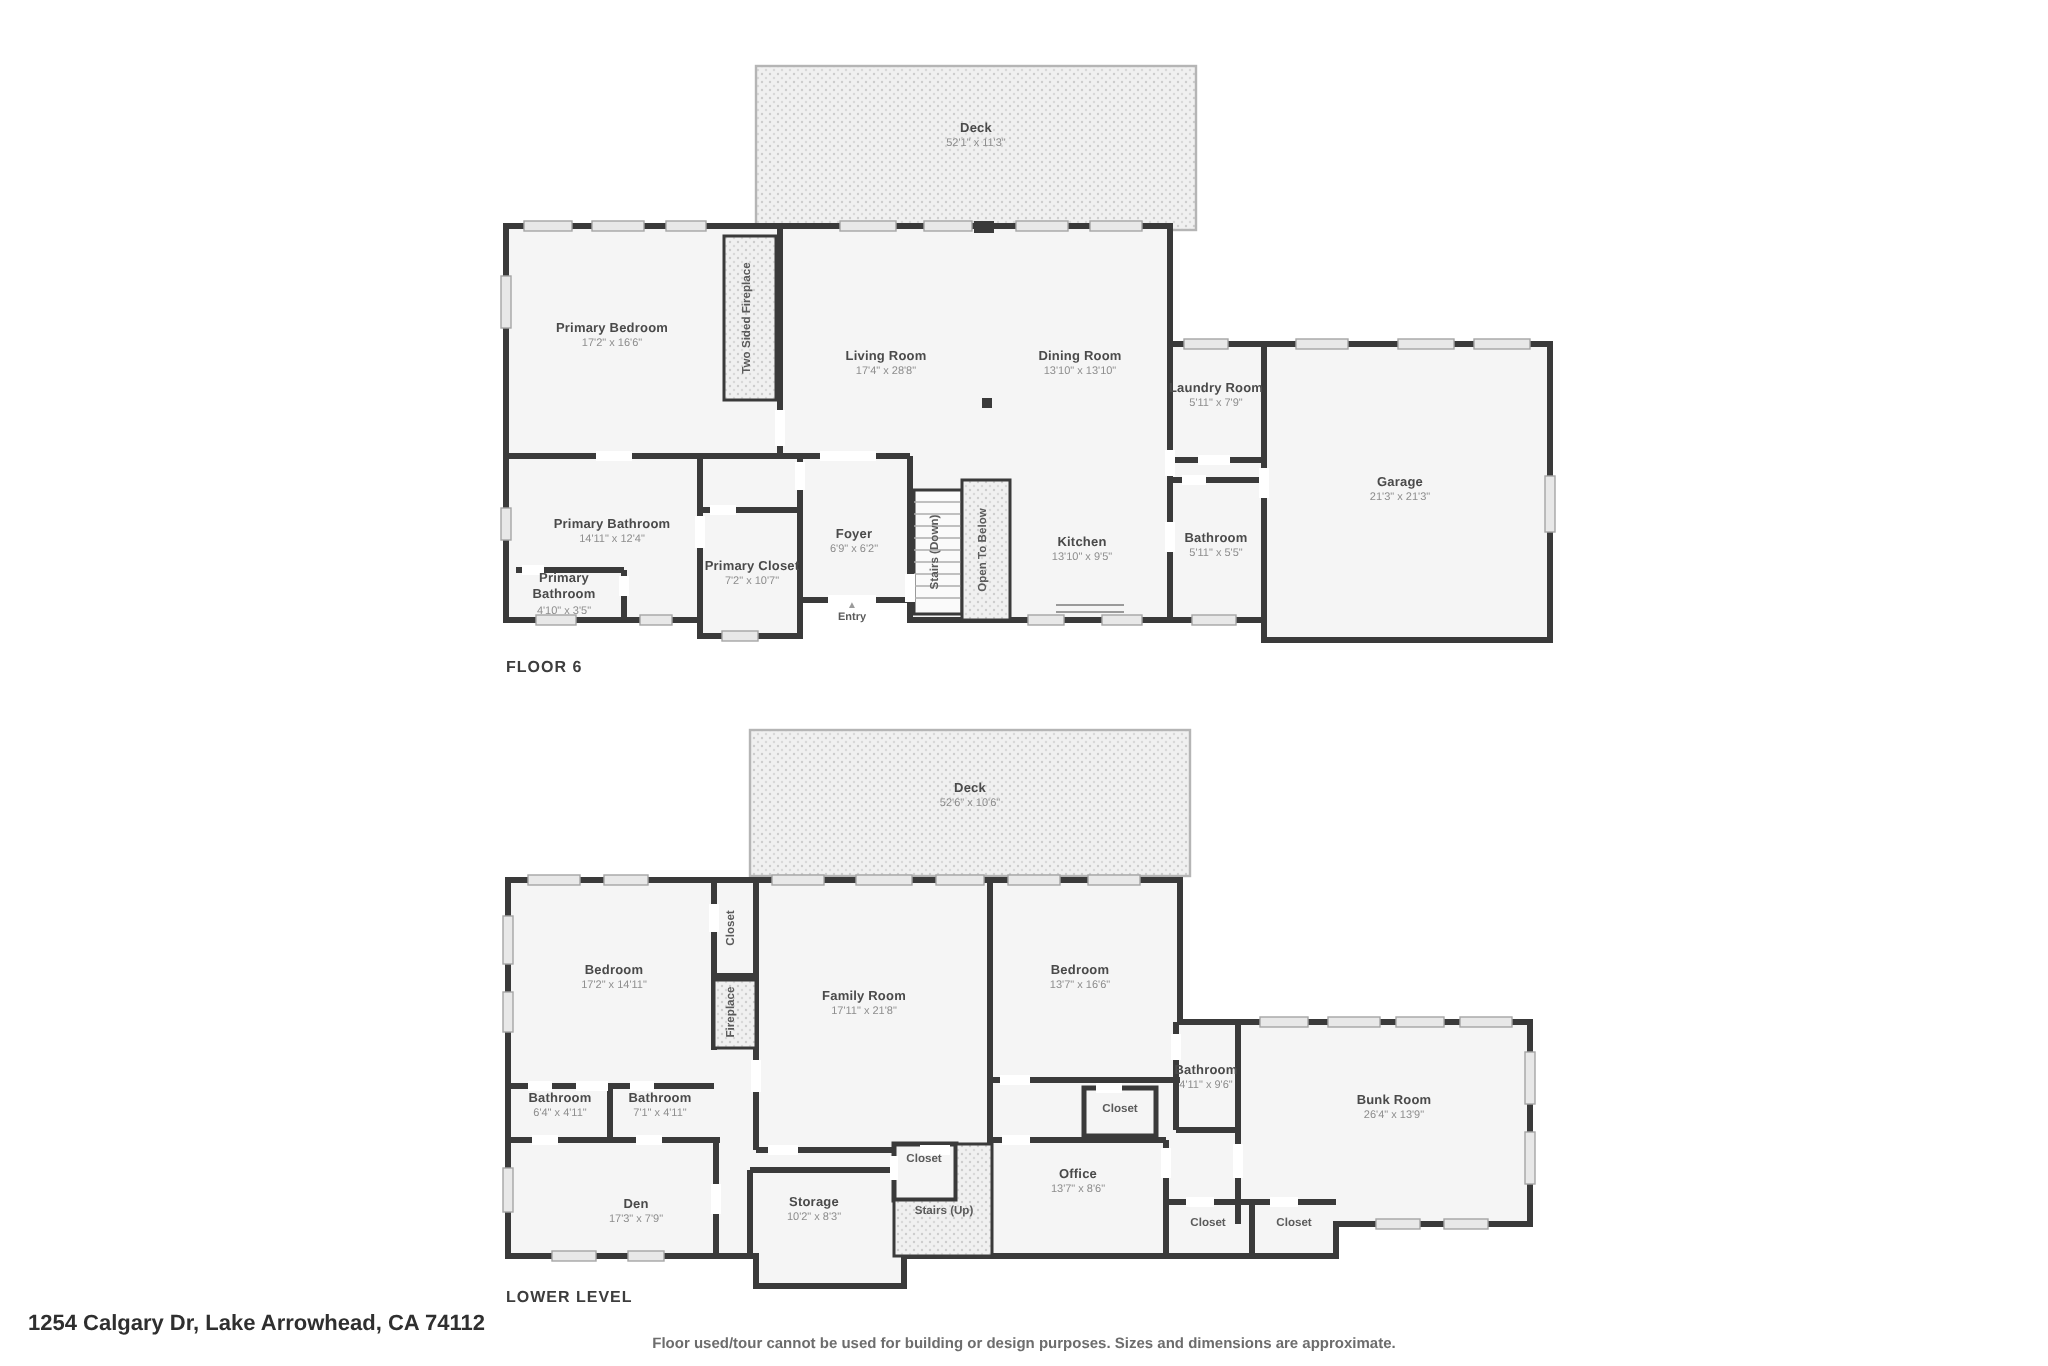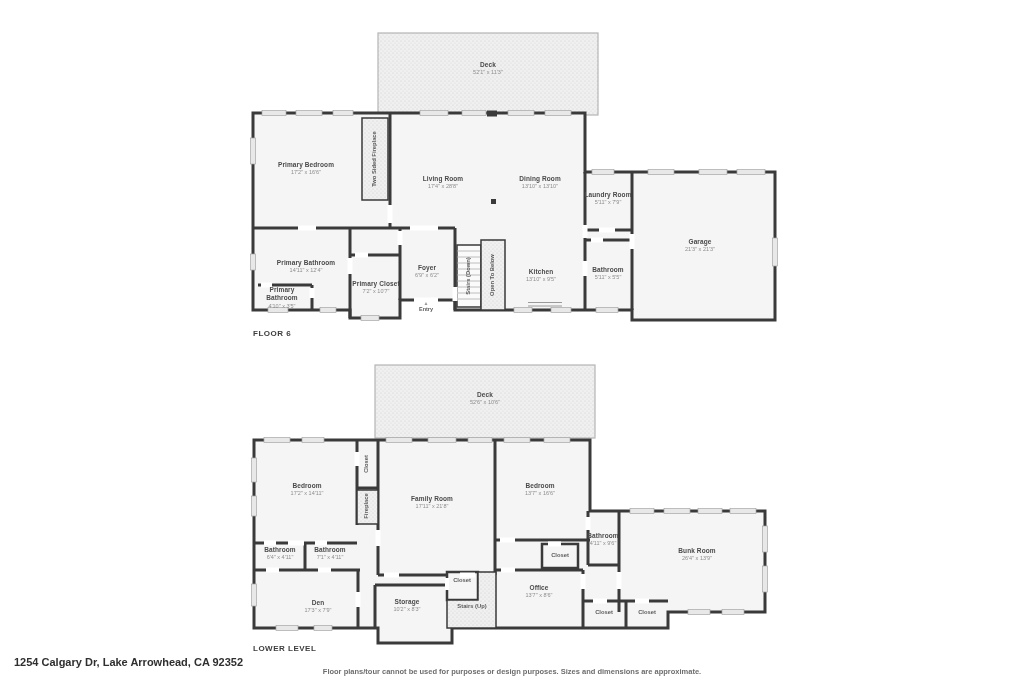--- a/index.html
+++ b/index.html
@@ -278,16 +278,16 @@
     <div class="rl" style="left:539px;top:592px">
       <span class="rn">Office</span>
       <span class="rd">13'7" x 8'6"</span>
     </div>
     <div class="rl feat" style="left:604px;top:613px">Closet</div>
     <div class="rl feat" style="left:647px;top:613px">Closet</div>
     <div class="caption" style="left:253px;top:644px">LOWER LEVEL</div>
 
   </div>
 
-  <div class="address">1254 Calgary Dr, Lake Arrowhead, CA 92352</div>
-  <div class="disclaimer">Floor plans/tour cannot be used for purposes or design purposes. Sizes and dimensions are approximate.</div>
+  <div class="address">1254 Calgary Dr, Lake Arrowhead, CA 74112</div>
+  <div class="disclaimer">Floor used/tour cannot be used for building or design purposes. Sizes and dimensions are approximate.</div>
 
 </div>
 
 </body></html>

